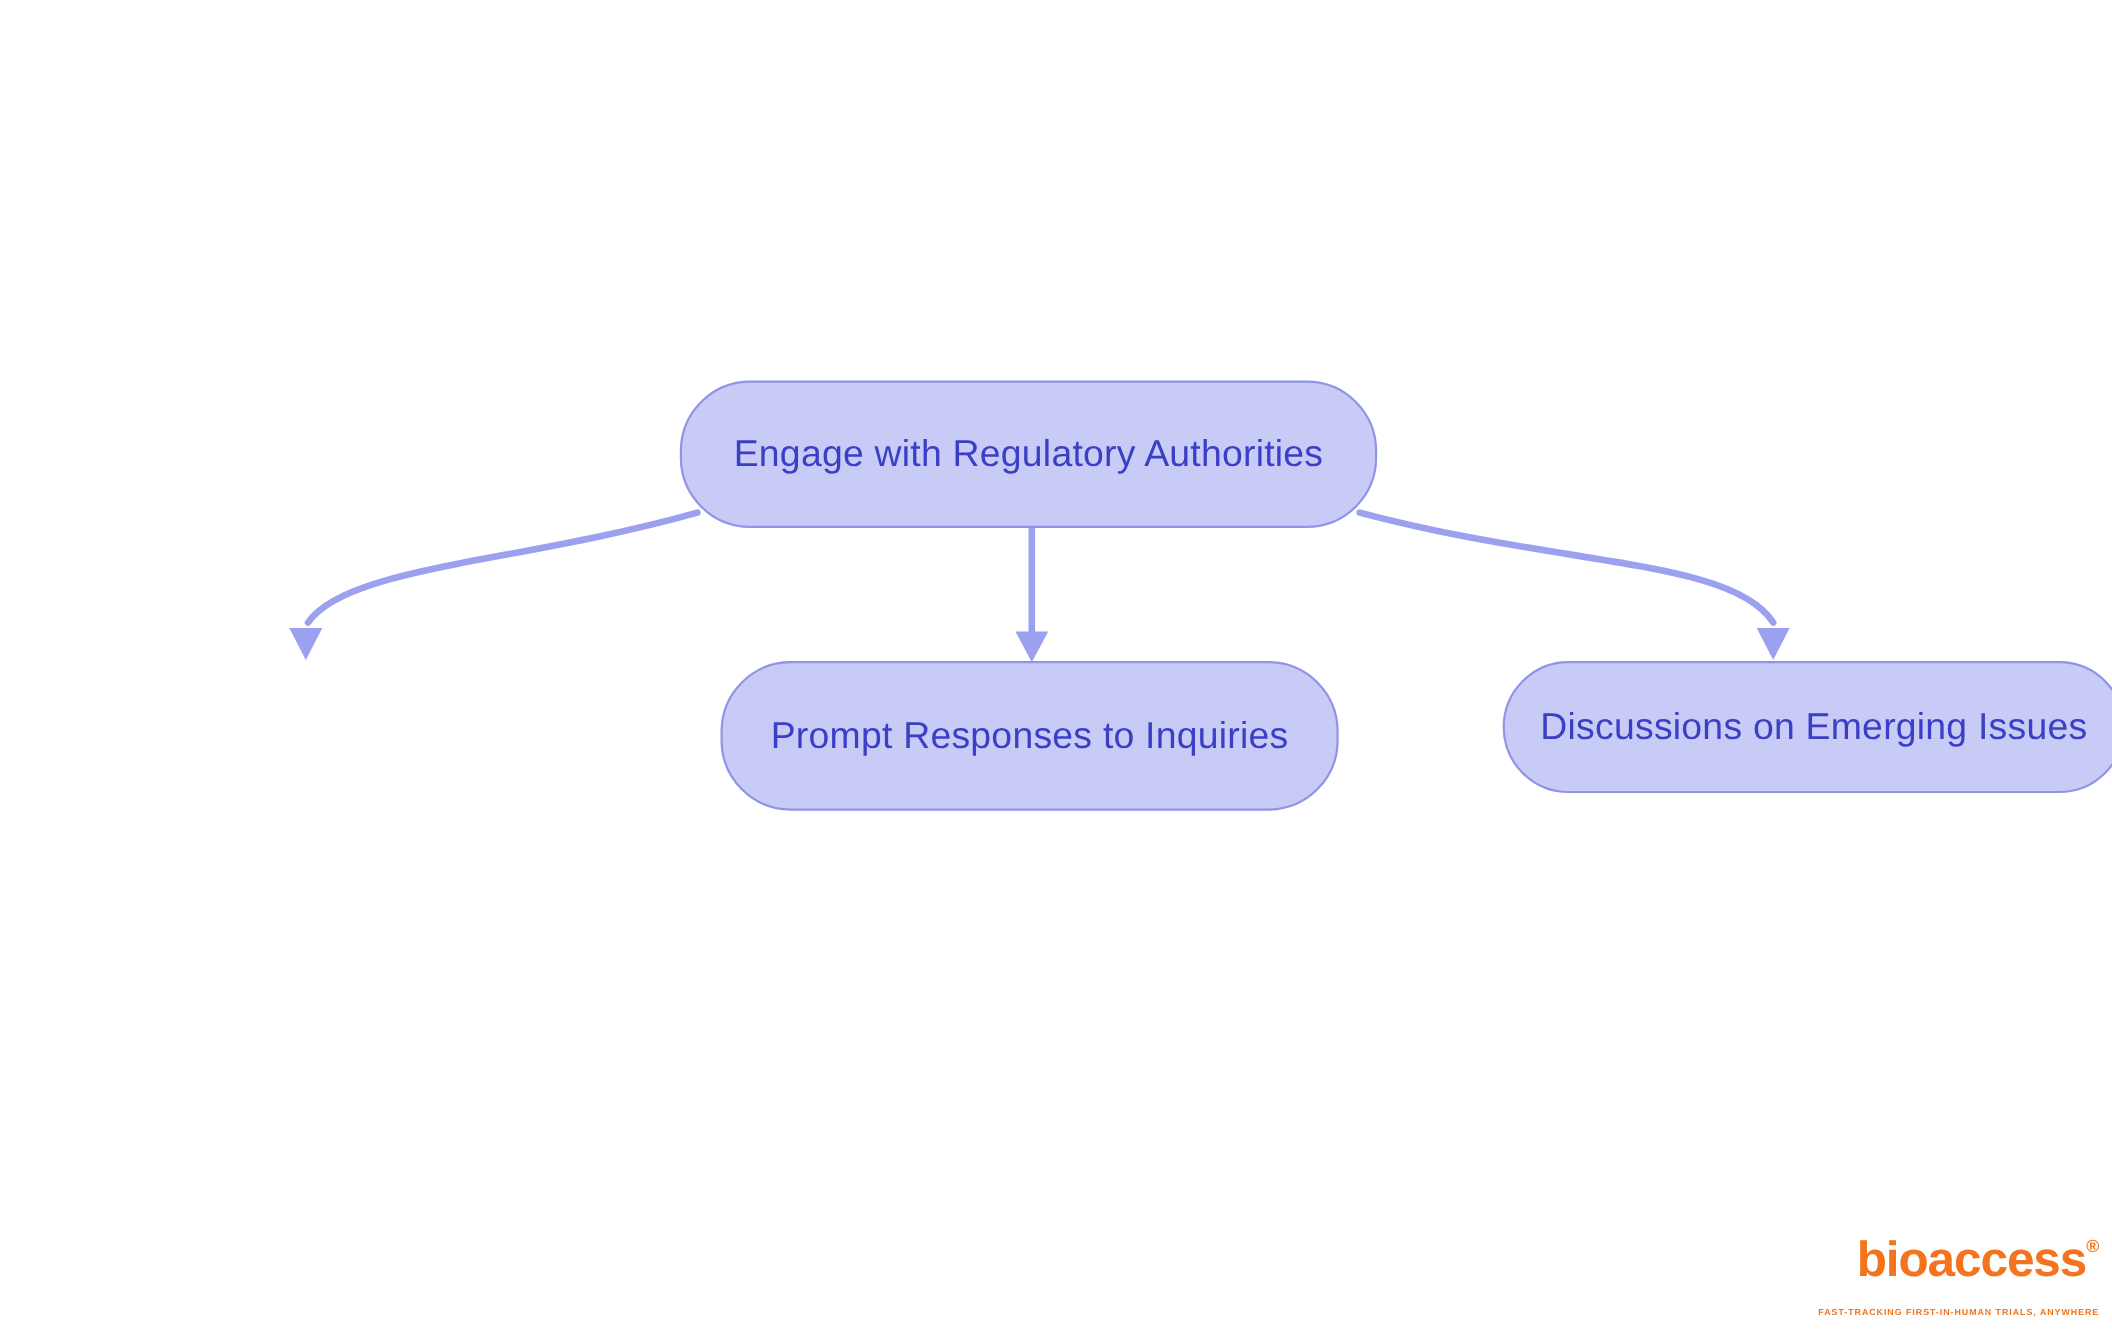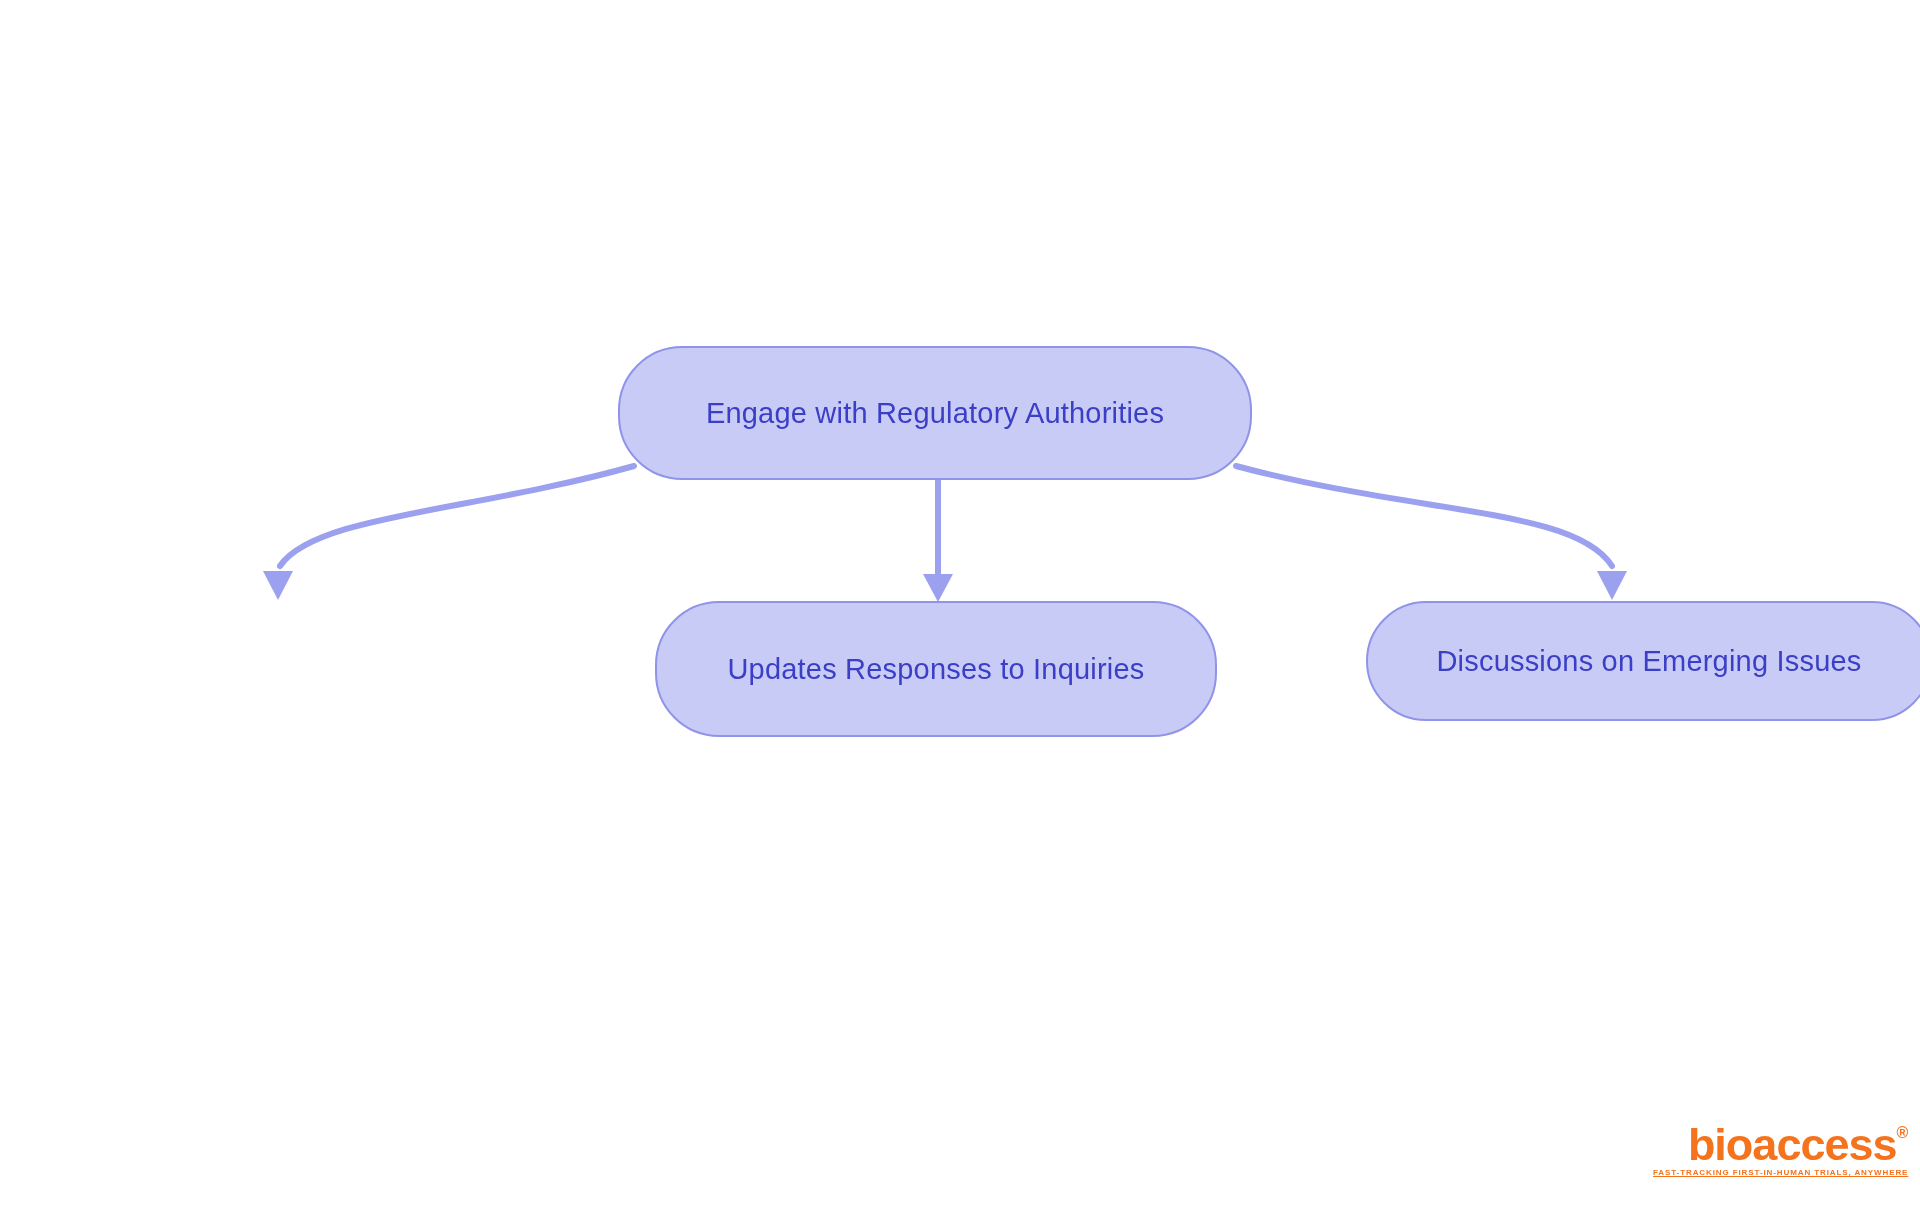--- a/index.html
+++ b/index.html
@@ -27,21 +27,21 @@
     z-index: 2;
     box-sizing: border-box;
     background: var(--node-fill, #c9cbf7);
     border: 2px solid var(--node-border, #8f94e8);
     border-radius: 64px;
     display: flex;
     align-items: center;
     justify-content: center;
     text-align: left;
     color: var(--node-text, #3a3fc5);
-    font-size: 29px;
+    font-size: 34px;
     letter-spacing: 0.2px;
   }
   .node-root   { left: 618px;  top: 346px; width: 634px; height: 134px; }
   .node-child1 { left: 19px;   top: 601px; width: 525px; height: 136px; }
   .node-child2 { left: 655px;  top: 601px; width: 562px; height: 136px; }
   .node-child3 { left: 1366px; top: 601px; width: 566px; height: 120px; }
 
   .logo {
     position: absolute;
     left: 1653px;
@@ -57,26 +57,25 @@
     line-height: 1;
     white-space: nowrap;
   }
   .logo .reg {
     font-size: 16px;
     font-weight: bold;
     vertical-align: 22px;
     letter-spacing: 0;
   }
   .logo .tagline {
-    margin-top: 1px;
+    margin-top: 21px;
     font-size: 8px;
     font-weight: bold;
     letter-spacing: 0.9px;
     white-space: nowrap;
-    text-decoration: underline;
   }
 </style>
 </head>
 <body style="background: rgb(255, 255, 255);">
 
 <div class="canvas">
 
   <svg class="connectors" viewBox="0 0 1920 1215" xmlns="http://www.w3.org/2000/svg">
 
     <path class="edge" d="M 634 466 C 470 512, 315 515, 280 566" fill="none" stroke-width="6" stroke-linecap="round" stroke="#9ba0ef"></path>
@@ -88,21 +87,21 @@
     <path class="edge" d="M 1236 466 C 1420 515, 1575 508, 1612 566" fill="none" stroke-width="6" stroke-linecap="round" stroke="#9ba0ef"></path>
     <polygon class="head" points="1597,571 1627,571 1612,600" fill="#9ba0ef"></polygon>
   </svg>
 
   <div class="node node-root">
     <span>Engage with Regulatory Authorities</span>
   </div>
 
 
   <div class="node node-child2">
-    <span>Updates Responses to Inquiries</span>
+    <span>Prompt Responses to Inquiries</span>
   </div>
 
   <div class="node node-child3">
     <span>Discussions on Emerging Issues</span>
   </div>
 
   <div class="logo">
     <div class="wordmark"><span>bioaccess</span><span class="reg">®</span></div>
     <div class="tagline">FAST-TRACKING FIRST-IN-HUMAN TRIALS, ANYWHERE</div>
   </div>

